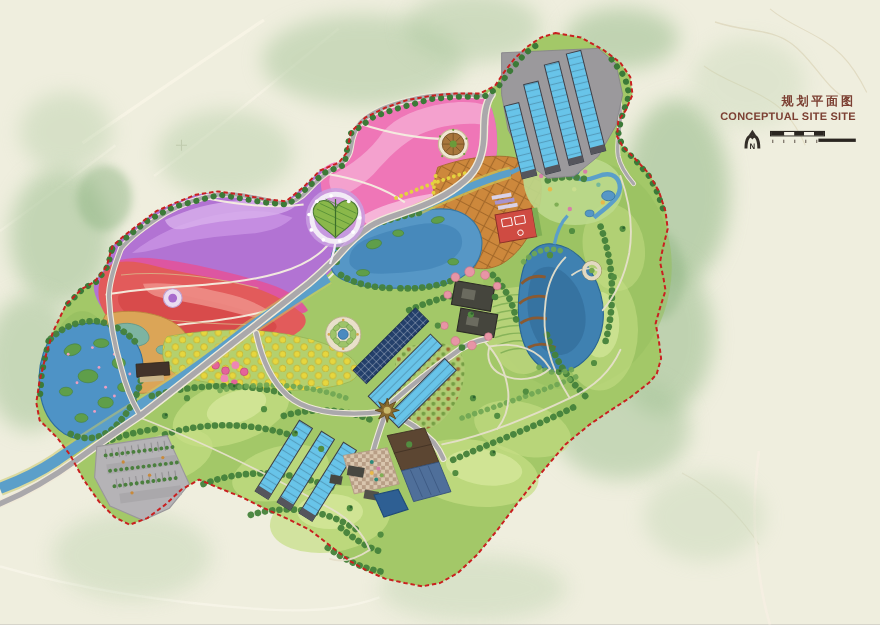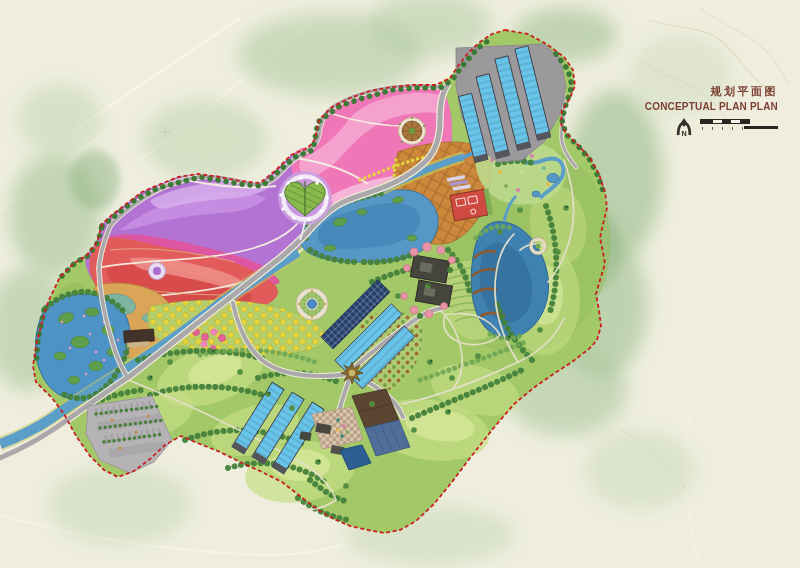--- a/index.html
+++ b/index.html
@@ -568,21 +568,21 @@
     <path d="M62,276 L76,262 L88,256 L98,242 L102,226"></path>
     <path d="M556,54 L568,70 L572,86 L566,104 L562,120 L566,134 L578,146 L590,160 L598,176 L604,194"></path>
     <path d="M44,310 L38,340 L36,366"></path>
   </g>
   <path d="M505,30 L528,34 L548,45 L564,57 L573,70 L575,86 L569,100 L562,110 L561,124 L566,133 L578,145 L590,158 L599,174 L605,192 L607,208 L603,224 L600,238 L603,252 L605,264 L600,280 L596,294 L599,310 L601,326 L597,340 L590,348 L572,362 L552,375 L536,386 L514,404 L492,430 L470,458 L452,482 L434,504 L416,521 L400,530 L384,533 L368,530 L350,526 L334,519 L318,510 L300,496 L282,482 L262,472 L240,462 L220,452 L200,444 L181,436 L165,445 L150,459 L134,471 L118,477 L104,470 L90,456 L76,436 L64,414 L52,398 L36,382 L33,366 L36,346 L42,322 L48,302 L60,277 L74,263 L86,256 L97,242 L102,224 L112,215 L126,204 L142,192 L158,185 L178,177 L198,174 L220,177 L240,181 L260,183 L276,170 L291,155 L308,148 L315,139 L319,120 L332,107 L350,98 L370,91 L392,87 L414,85 L436,85 L450,78 L458,66 L468,53 L480,42 L492,34 Z" fill="none" stroke="#c92020" stroke-width="1.8" stroke-dasharray="4 2.6" stroke-linejoin="round"></path>
 </g>
 </svg>
 
 <div class="titleblock">
   <div class="t-zh">规划平面图</div>
-  <div class="t-en">CONCEPTUAL PLAN PLAN</div>
+  <div class="t-en">CONCEPTUAL SITE SITE</div>
   <div class="t-row">
     <svg class="north" viewBox="0 0 20 22">
       <path d="M10,1 L14,7 L6,7 Z" fill="#332e28"></path>
       <path d="M3.5,20 C3.5,9 7.5,5.5 10,8.5 C12.5,5.5 16.5,9 16.5,20" stroke="#332e28" stroke-width="3" fill="none"></path>
       <text x="10" y="20.5" text-anchor="middle" font-size="8" font-weight="bold" fill="#332e28">N</text>
     </svg>
     <div class="scalebar">
       <div class="sb-row">
         <i class="sb-b" style="width:12px"></i>
             <i class="sb-w" style="width:9px"></i>

